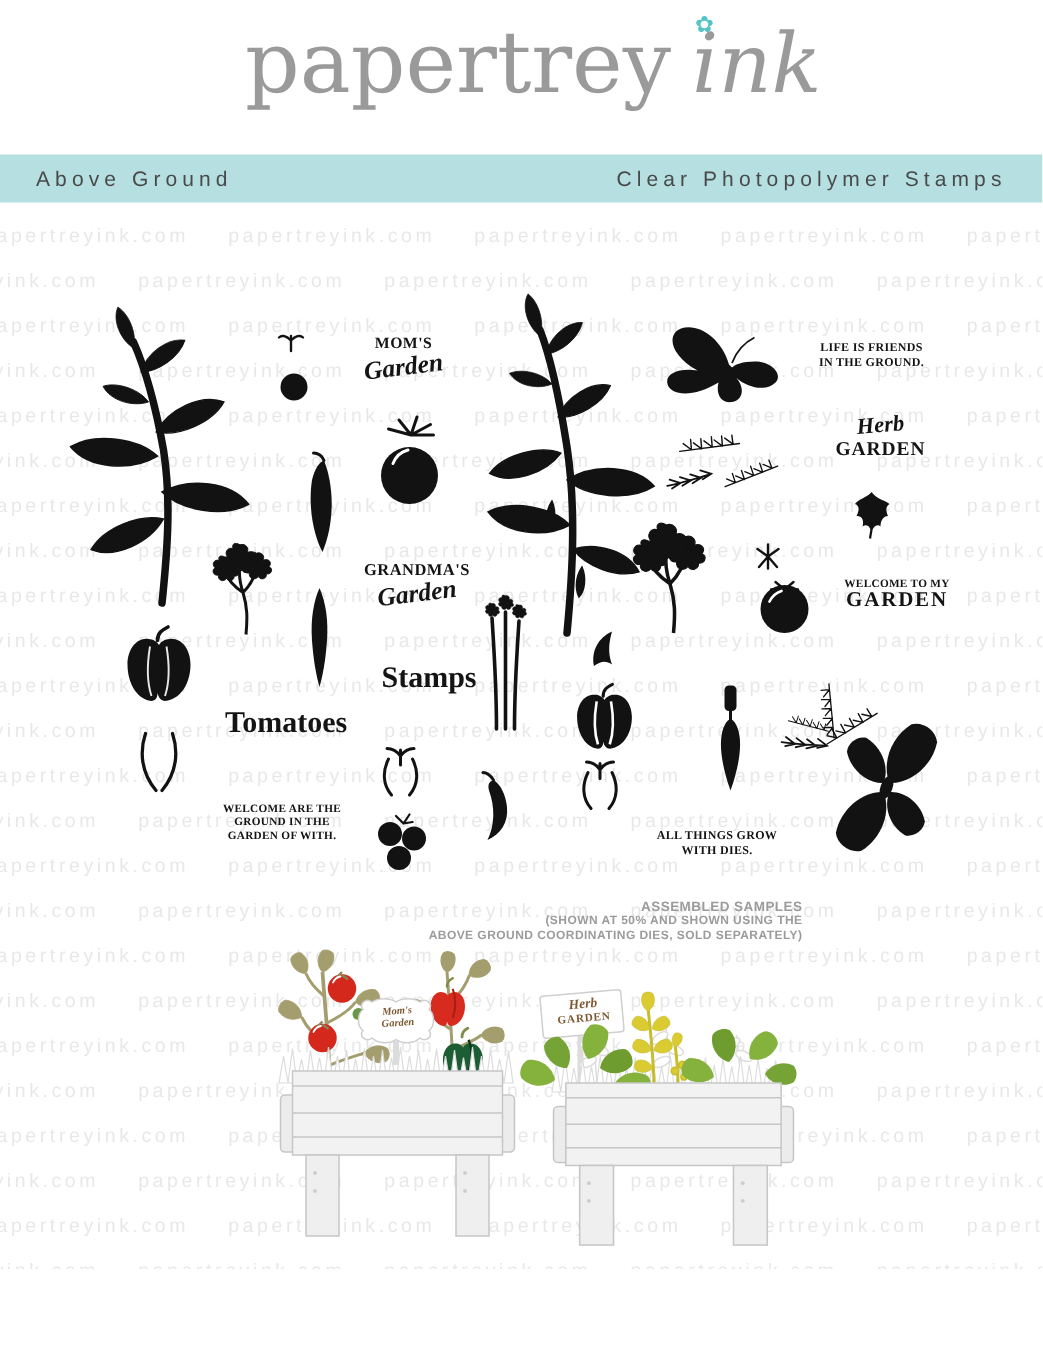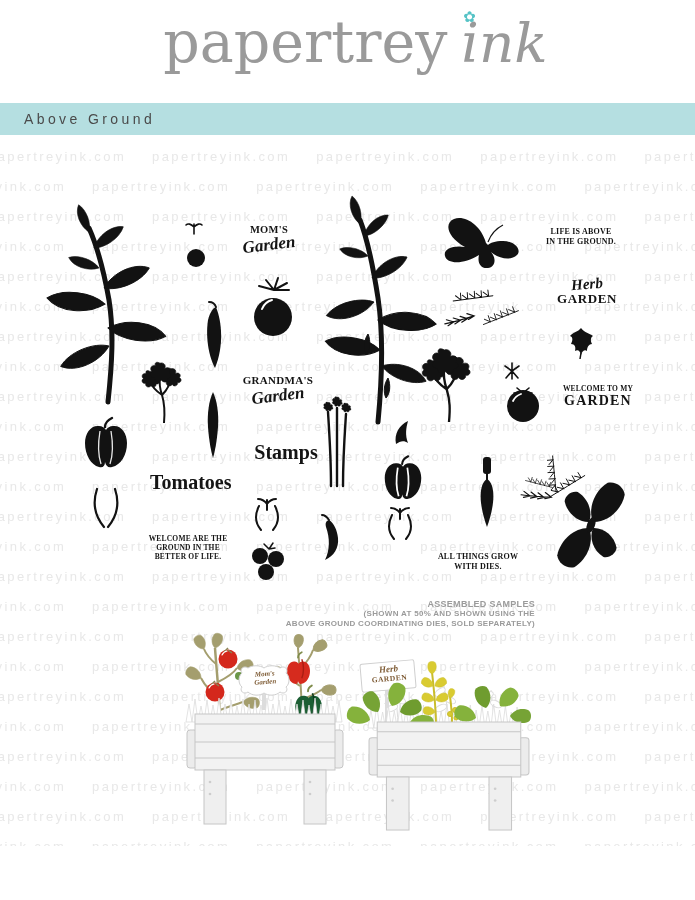--- a/index.html
+++ b/index.html
@@ -70,20 +70,21 @@
       </g>
     </defs>
   </svg>
 
   <header class="logo">
     <span class="brand">papertrey</span><span class="ink-wrap"><span class="flower">✿</span><span class="ink">ink</span></span>
   </header>
 
   <div class="banner">
     <span>Above Ground</span>
+    <span>Clear Photopolymer Stamps</span>
   </div>
 
   <div class="wm-layer">
       <div class="wm-row" style="top: 149px; left: -12px;"><span>papertreyink.com</span><span>papertreyink.com</span><span>papertreyink.com</span><span>papertreyink.com</span><span>papertreyink.com</span></div>
       <div class="wm-row" style="top: 179px; left: -72px;"><span>papertreyink.com</span><span>papertreyink.com</span><span>papertreyink.com</span><span>papertreyink.com</span><span>papertreyink.com</span></div>
       <div class="wm-row" style="top: 209px; left: -12px;"><span>papertreyink.com</span><span>papertreyink.com</span><span>papertreyink.com</span><span>papertreyink.com</span><span>papertreyink.com</span></div>
       <div class="wm-row" style="top: 239px; left: -72px;"><span>papertreyink.com</span><span>papertreyink.com</span><span>papertreyink.com</span><span>papertreyink.com</span><span>papertreyink.com</span></div>
       <div class="wm-row" style="top: 269px; left: -12px;"><span>papertreyink.com</span><span>papertreyink.com</span><span>papertreyink.com</span><span>papertreyink.com</span><span>papertreyink.com</span></div>
       <div class="wm-row" style="top: 299px; left: -72px;"><span>papertreyink.com</span><span>papertreyink.com</span><span>papertreyink.com</span><span>papertreyink.com</span><span>papertreyink.com</span></div>
       <div class="wm-row" style="top: 329px; left: -12px;"><span>papertreyink.com</span><span>papertreyink.com</span><span>papertreyink.com</span><span>papertreyink.com</span><span>papertreyink.com</span></div>
@@ -179,21 +180,21 @@
         <path d="M62,162 C58,168 57,176 60,182 C64,178 65,169 62,162 Z"></path>
       </g>
     </svg>
 
     <svg class="abs" style="left:441px;top:215px" width="82" height="56" viewBox="0 0 82 56">
       <path d="M45,28 C40,10 24,0 13,4 C3,8 6,22 24,32 C12,30 2,34 4,41 C6,49 22,50 38,40 C36,48 40,54 47,53 C54,52 56,44 50,37 C58,44 70,46 76,40 C81,35 74,26 62,26 C54,26 49,28 47,30 Z" fill="#121212"></path>
       <path d="M47,27 C50,19 56,13 62,10" stroke="#121212" stroke-width="1.2" fill="none"></path>
     </svg>
 
     <div class="st" style="left:536px;top:227px;width:90px">
-      <span class="c1" style="font-size:8px;line-height:9.5px;letter-spacing:.2px">LIFE IS ABOVE</span>
+      <span class="c1" style="font-size:8px;line-height:9.5px;letter-spacing:.2px">LIFE IS FRIENDS</span>
       <span class="c1" style="font-size:8px;line-height:9.5px;letter-spacing:.2px">IN THE GROUND.</span>
     </div>
 
     <svg class="abs" style="left:444px;top:280px" width="78" height="50" viewBox="0 0 78 50">
       <g stroke="#121212">
         <use href="#csprig" transform="translate(0,36) rotate(-6)"></use>
         <use href="#rsprig" transform="translate(14,4) rotate(16) scale(0.8)"></use>
         <use href="#rsprig" transform="translate(40,28) rotate(2) scale(0.75)"></use>
       </g>
     </svg>
@@ -269,21 +270,21 @@
       <use href="#seedout" stroke="#121212"></use>
     </svg>
 
     <svg class="abs" style="left:385px;top:505px" width="30" height="36" viewBox="0 0 30 36">
       <use href="#seedout" stroke="#121212"></use>
     </svg>
 
     <div class="st" style="left:144px;top:534px;width:88px">
       <span class="c1" style="font-size:7.5px;line-height:9.2px;letter-spacing:.2px">WELCOME ARE THE</span>
       <span class="c1" style="font-size:7.5px;line-height:9.2px;letter-spacing:.2px">GROUND IN THE</span>
-      <span class="c1" style="font-size:7.5px;line-height:9.2px;letter-spacing:.2px">BETTER OF LIFE.</span>
+      <span class="c1" style="font-size:7.5px;line-height:9.2px;letter-spacing:.2px">GARDEN OF WITH.</span>
     </div>
 
     <svg class="abs" style="left:249px;top:542px" width="38" height="38" viewBox="0 0 38 38">
       <path d="M20,7 L24,1 M20,7 L15,2 M20,7 L26,6" stroke="#121212" stroke-width="1.5" stroke-linecap="round"></path>
       <circle cx="11" cy="14" r="8" fill="#121212"></circle>
       <circle cx="27" cy="17" r="8" fill="#121212"></circle>
       <circle cx="17" cy="30" r="8" fill="#121212"></circle>
     </svg>
 
     <svg class="abs" style="left:322px;top:514px" width="26" height="46" viewBox="0 0 26 46">

